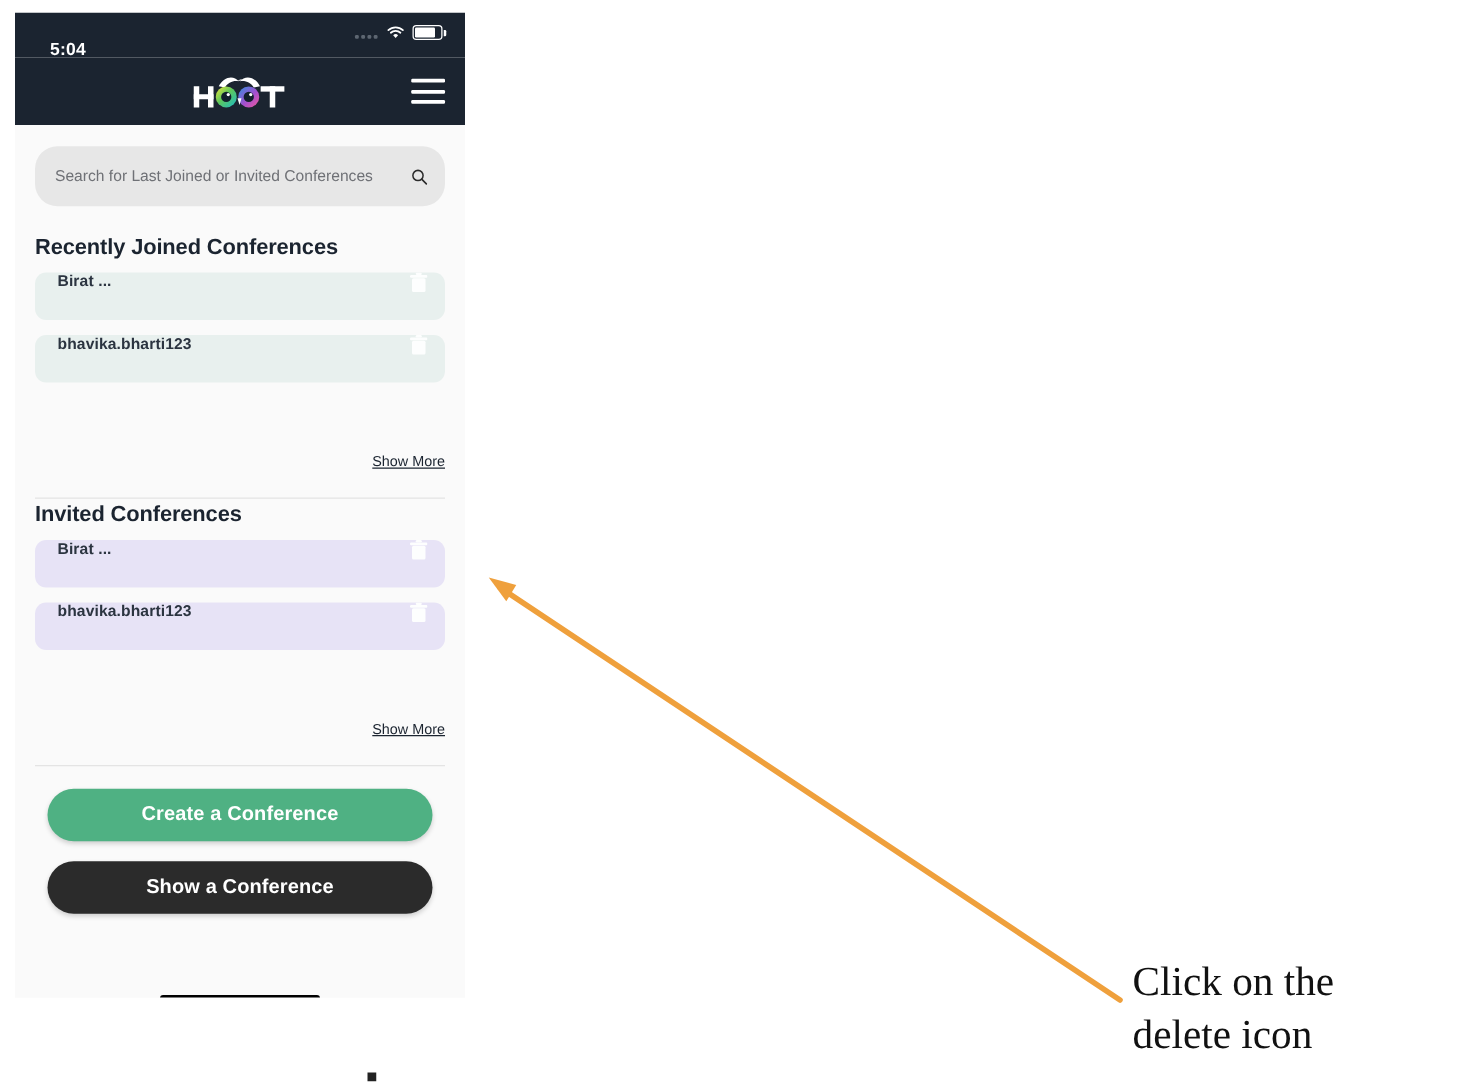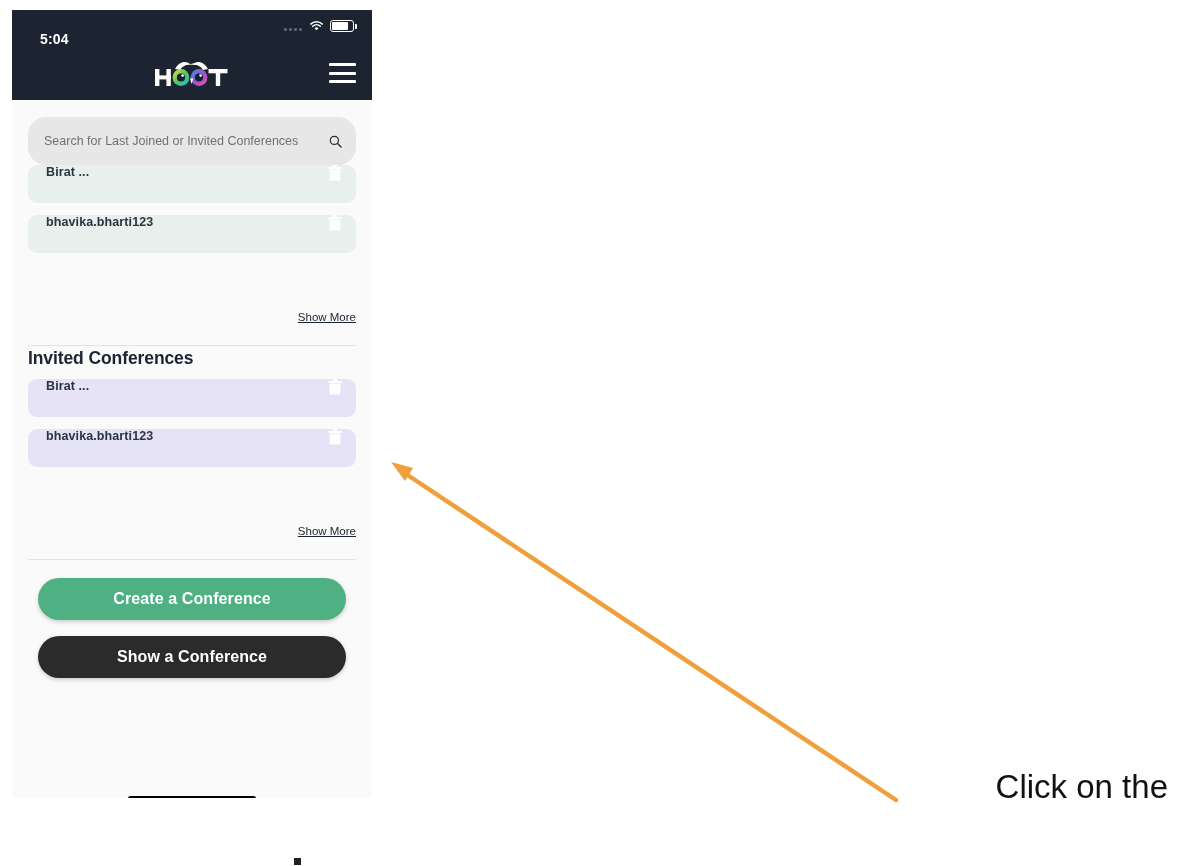--- a/index.html
+++ b/index.html
@@ -231,25 +231,24 @@
     position: absolute;
     left: 0; top: 0;
     width: 1180px; height: 866px;
     pointer-events: none;
   }
   .annot {
     position: absolute;
     left: 906px;
     top: 766px;
     width: 262px;
-    font-family: Liberation Sans, sans-serif;
+    font-family: Liberation Serif, serif;
     font-size: 33px;
     line-height: 1.26;
     color: #111111;
-    text-align: right;
   }
   .stray-dot {
     position: absolute;
     left: 294px;
     top: 858px;
     width: 7px;
     height: 7px;
     background: #222222;
   }
 </style>
@@ -323,20 +322,21 @@
   <div class="content">
 
     <div class="searchwrap">
       <input type="text" placeholder="Search for Last Joined or Invited Conferences" style="">
       <svg class="search-ic" viewBox="0 0 14 14">
         <circle cx="5.8" cy="5.8" r="4.4" fill="none" stroke="#2b2b2b" stroke-width="1.3"></circle>
         <line x1="9.2" y1="9.2" x2="13" y2="13" stroke="#2b2b2b" stroke-width="1.4" stroke-linecap="round"></line>
       </svg>
     </div>
 
+    <div class="section-title">Recently Joined Conferences</div>
 
     <div class="conf-item green">
       <span class="conf-name">Birat ...</span>
       <svg class="trash-ic" viewBox="0 0 14 17">
         <rect x="1.6" y="4.6" width="10.8" height="11" rx="1.2" fill="#fdfefe"></rect>
         <rect x="0" y="2" width="14" height="2.1" rx="1" fill="#fdfefe"></rect>
         <rect x="4.6" y="0" width="4.8" height="2" rx="1" fill="#fdfefe"></rect>
       </svg>
     </div>
 
@@ -388,15 +388,16 @@
   </div>
 </div>
 
 <svg id="arrow-svg">
   <line x1="896" y1="800" x2="400" y2="470" stroke="#efa03c" stroke-width="4.5" stroke-linecap="round"></line>
   <polygon points="391,462 413,468 405,481" fill="#efa03c"></polygon>
 </svg>
 
 <div class="annot">
   <div>Click on the</div>
+  <div>delete icon</div>
 </div>
 
 <div class="stray-dot"></div>
 
 </body></html>

